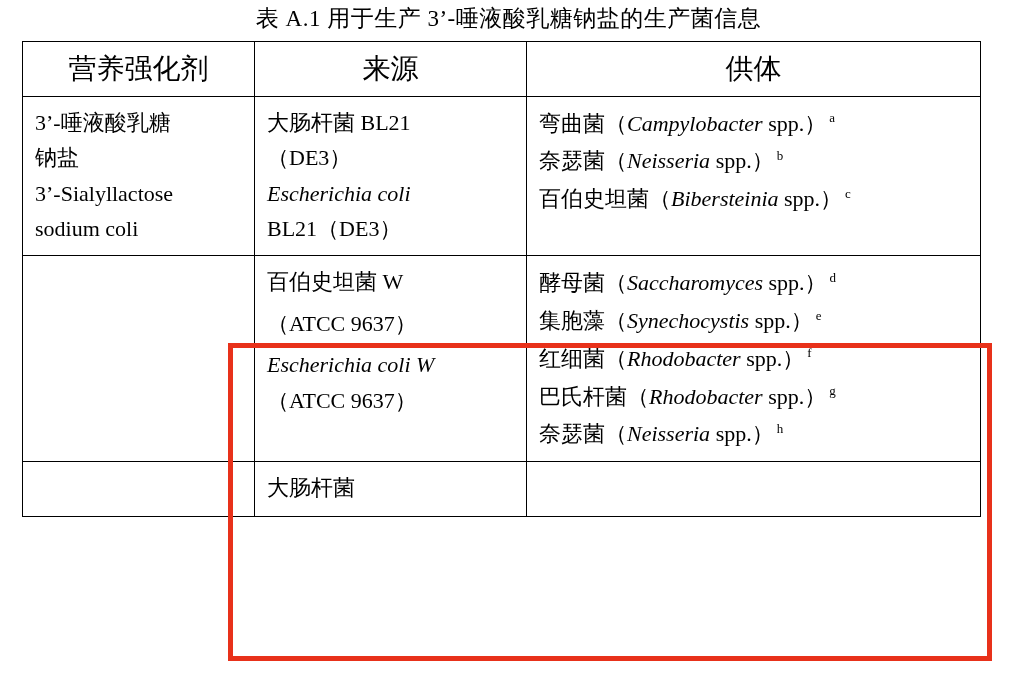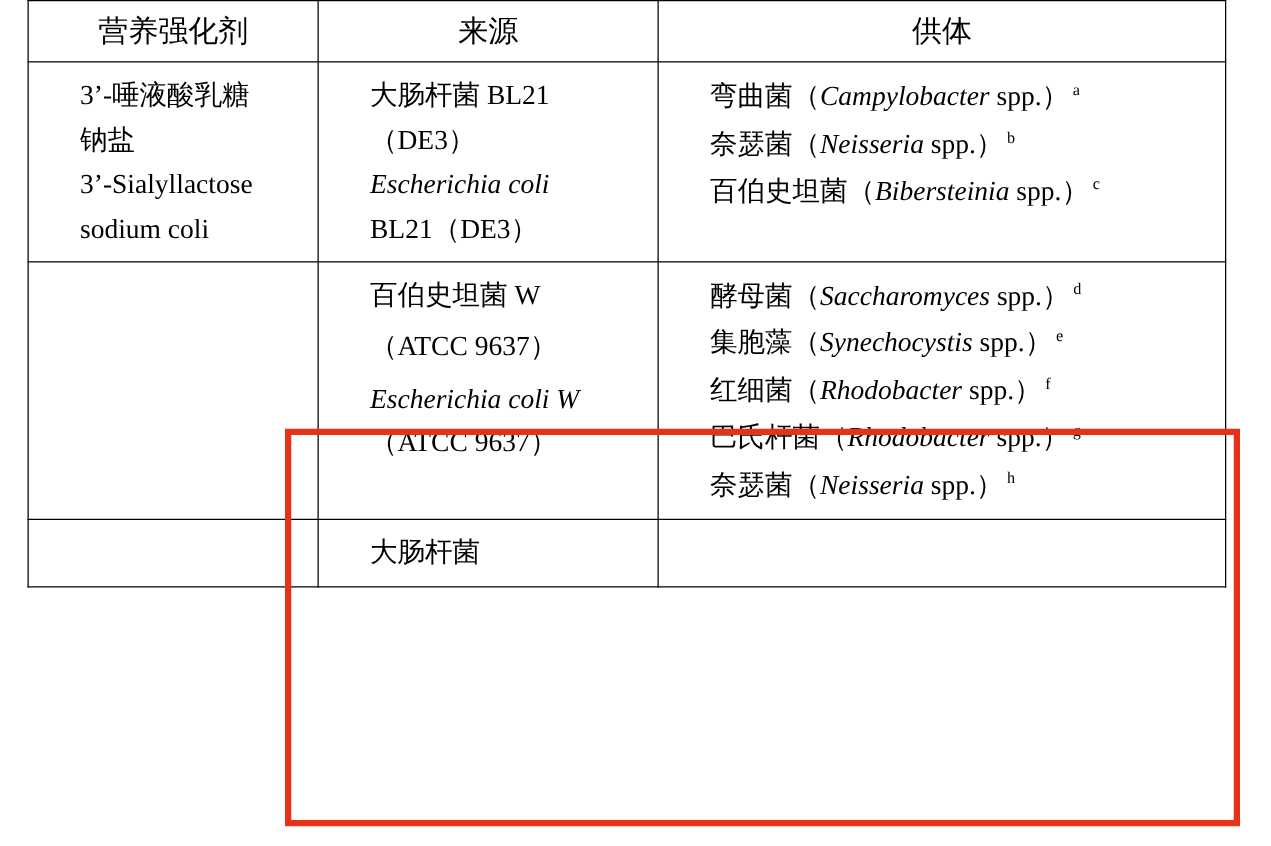--- a/index.html
+++ b/index.html
@@ -39,33 +39,33 @@
     vertical-align: top;
     padding: 8px 12px;
     font-weight: normal;
   }
   .col-a { width: 232px; }
   .col-b { width: 272px; }
   .col-c { width: 454px; }
 
   .head-cell {
     text-align: center;
-    font-size: 24px;
+    font-size: 28px;
     padding-top: 11px;
     padding-bottom: 11px;
   }
   .cell-text {
     font-size: 22px;
     line-height: 1.62;
   }
   .cell-c .cell-text {
     font-size: 22px;
     line-height: 1.72;
   }
-  .line { white-space: nowrap; margin-left: 29px; }
+  .line { white-space: nowrap; }
   i.sci {
     font-style: italic;
     text-align: right;
   }
   sup.note {
     font-size: 13px;
     vertical-align: super;
     line-height: 0;
     margin-left: 3px;
   }
@@ -82,20 +82,21 @@
     border: 5px solid #e8311a;
     box-sizing: border-box;
     pointer-events: none;
   }
 </style>
 </head>
 <body>
 
 <div class="page">
 
+  <div class="caption">表 A.1 用于生产 3’-唾液酸乳糖钠盐的生产菌信息</div>
 
   <table class="info-table">
     <colgroup>
       <col class="col-a">
         <col class="col-b">
         <col class="col-c">
     </colgroup>
     <thead>
       <tr>
         <th class="head-cell">营养强化剂</th>

